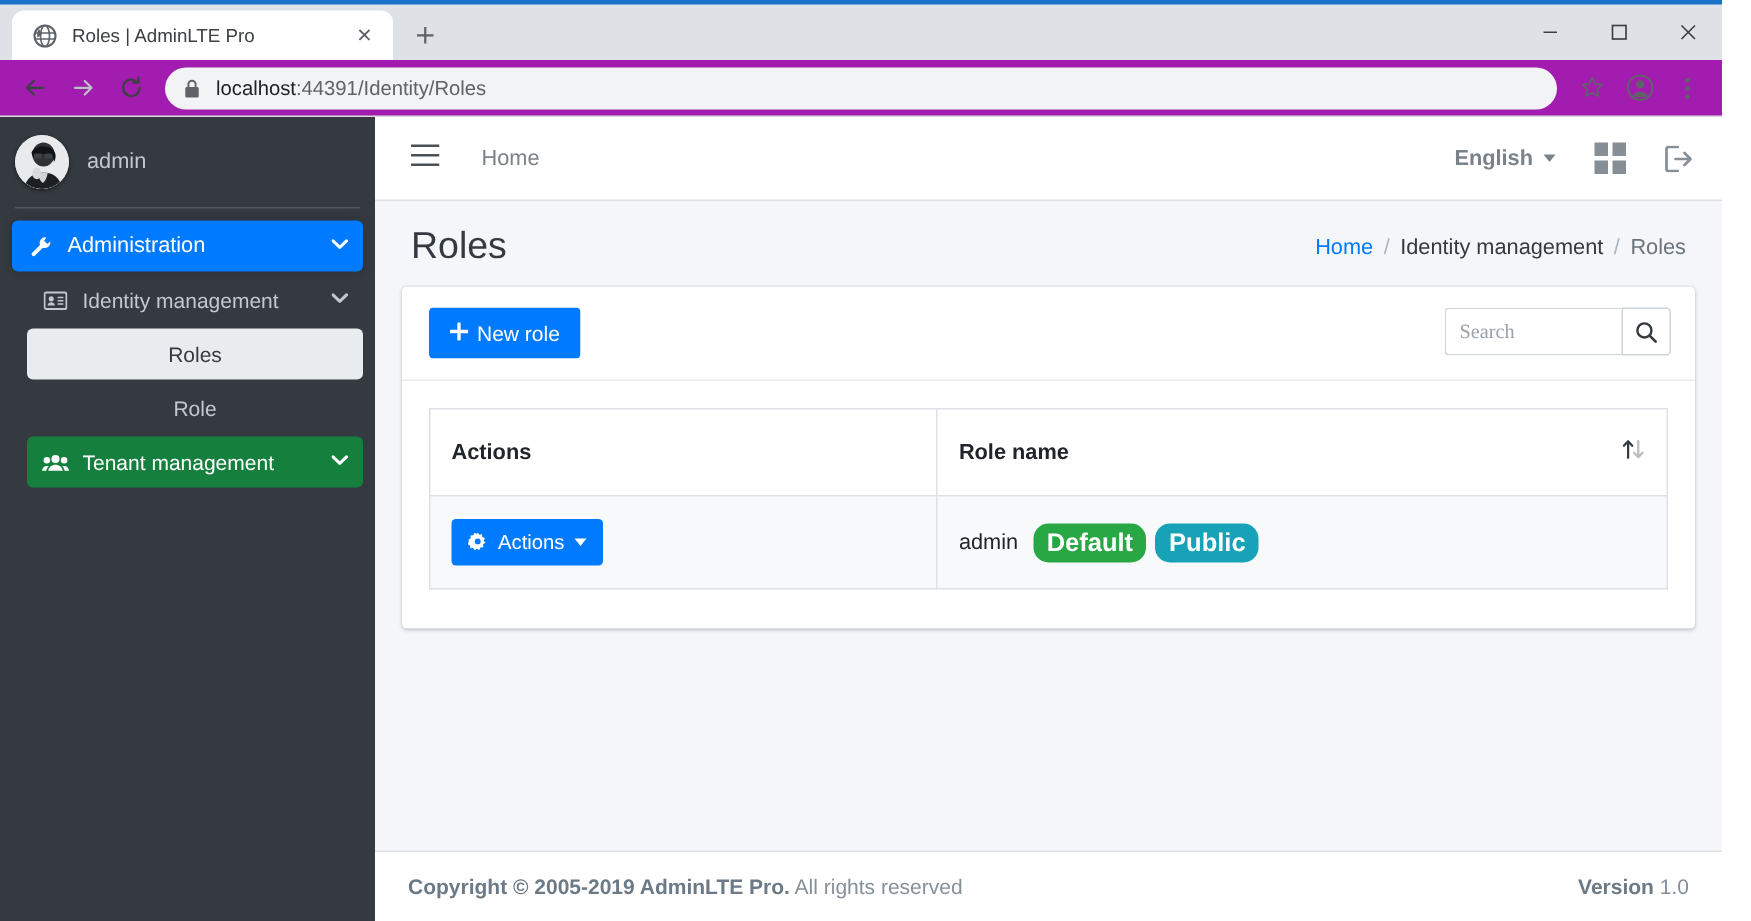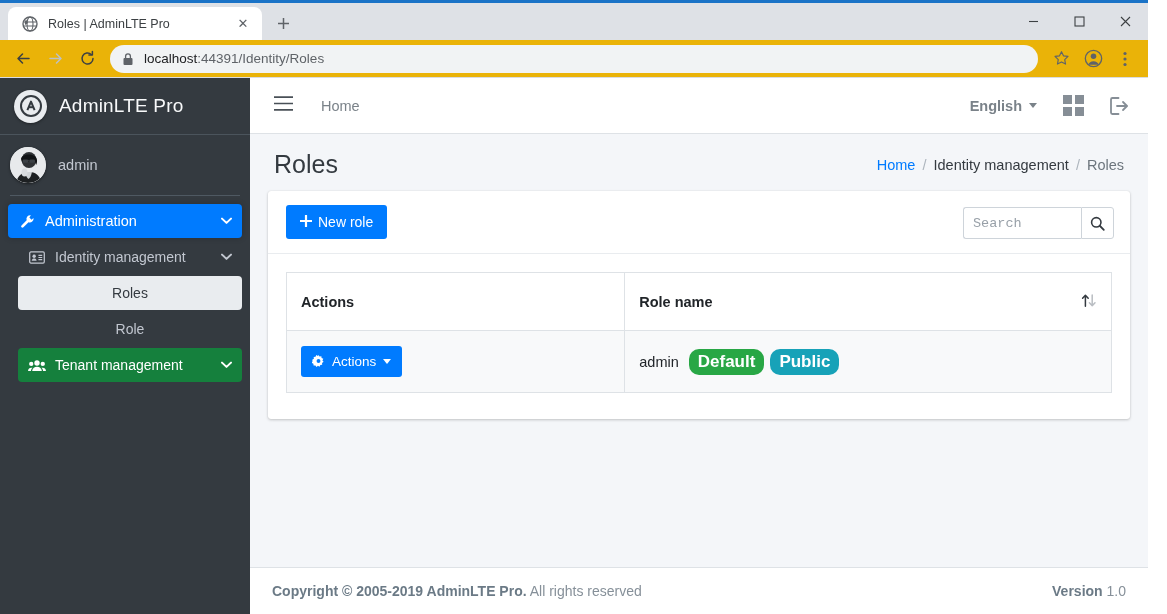--- a/index.html
+++ b/index.html
@@ -33,21 +33,21 @@
   .tab-close { width: 18px; height: 18px; flex: none; display: flex; align-items: center; justify-content: center; color: #5f6368; }
   .newtab {
     width: 30px; height: 30px; margin-left: 6px; margin-bottom: 2px;
     display: flex; align-items: center; justify-content: center;
     color: #5f6368; border-radius: 50%;
   }
   .wincontrols { position: absolute; right: 0; top: 0; display: flex; height: 37px; }
   .wc { width: 46px; height: 37px; display: flex; align-items: center; justify-content: center; color: #3c4043; }
 
   .toolbar {
-    height: 38px; background: #eab308; display: flex; align-items: center;
+    height: 38px; background: #a21caf; display: flex; align-items: center;
     padding: 0 8px; gap: 2px; flex: none;
     border-bottom: 1px solid #dadce0;
   }
   .navbtn {
     width: 30px; height: 30px; border-radius: 50%;
     display: flex; align-items: center; justify-content: center;
     color: #5f6368; flex: none;
   }
   .navbtn.disabled { color: #bdc1c6; }
   .omnibox {
@@ -132,35 +132,35 @@
   .crumbs .c-cur { color: #6c757d; }
   .crumbs .sep { color: #adb5bd; }
 
   .content { padding: 0 18px; flex: 1; min-height: 0; }
   .card {
     background: #fff; border-radius: 3px;
     box-shadow: 0 0 1px rgba(0,0,0,.125), 0 1px 3px rgba(0,0,0,.2);
     padding: 0;
   }
   .card-head {
-    display: flex; align-items: flex-end; padding: 14px 16px 14px 18px;
+    display: flex; align-items: flex-start; padding: 14px 16px 14px 18px;
     border-bottom: 1px solid #e9ecef; min-height: 60px;
   }
   .btn {
     display: inline-flex; align-items: center; gap: 6px;
     font-size: 14px; border-radius: 3px; padding: 8px 13px;
     border: 1px solid transparent; color: #fff; background: #007bff;
     white-space: nowrap;
   }
   .btn-plus { font-size: 14px; font-weight: 700; line-height: 1; }
   .search-group { margin-left: auto; display: flex; }
   .search-input {
     width: 118px; height: 32px; border: 1px solid #ced4da; border-right: none;
     border-radius: 3px 0 0 3px; padding: 0 9px; font-size: 13.5px;
-    color: #495057; font-family: Liberation Mono, monospace; outline: none;
+    color: #495057; font-family: Liberation Serif, serif; outline: none;
     background: #fff;
   }
   .search-input::placeholder { color: #98a0a8; }
   .search-btn {
     width: 33px; height: 32px; border: 1px solid #ced4da; background: #fff;
     border-radius: 0 3px 3px 0; display: flex; align-items: center; justify-content: center;
     color: #343a40;
   }
 
   .card-body { padding: 18px 18px 26px; }
@@ -288,30 +288,20 @@
             <circle cx="2" cy="8" r="1.6" fill="#5f6368"></circle>
             <circle cx="2" cy="13.5" r="1.6" fill="#5f6368"></circle>
         </svg>
       </div>
     </div>
   </div>
 
   <div class="app">
 
     <div class="sidebar">
-      <div class="brand">
-        <span class="brand-logo">
-          <svg width="22" height="22" viewBox="0 0 22 22">
-            <circle cx="11" cy="11" r="10" fill="none" stroke="#343a40" stroke-width="2"></circle>
-            <path d="M7.4 15.2l3.6-8.6 3.6 8.6" fill="none" stroke="#343a40" stroke-width="2" stroke-linejoin="round"></path>
-            <path d="M8.9 12.2h4.2" stroke="#343a40" stroke-width="2"></path>
-          </svg>
-        </span>
-        <span class="brand-text">AdminLTE Pro</span>
-      </div>
 
       <div class="userpanel">
         <span class="avatar">
           <svg width="36" height="36" viewBox="0 0 36 36">
             <defs>
                 <clipPath id="avclip">
                   <circle cx="18" cy="18" r="18"></circle>
                 </clipPath>
               </defs>
             <g clip-path="url(#avclip)">

